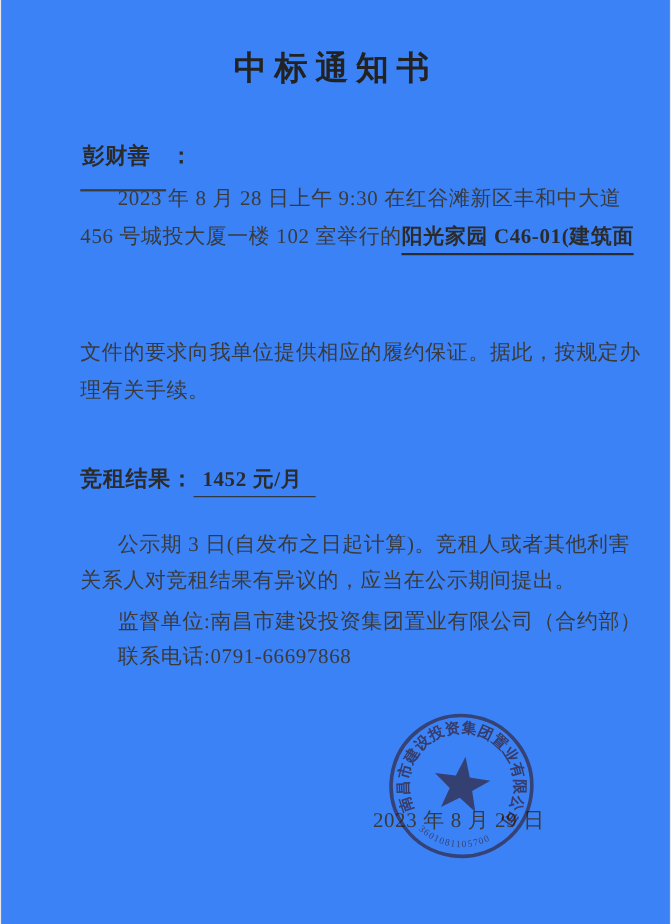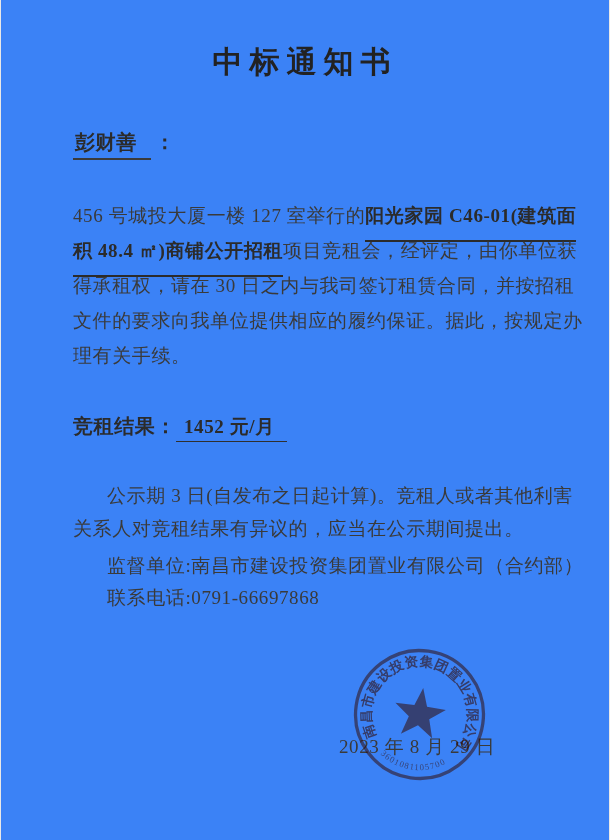--- a/index.html
+++ b/index.html
@@ -26,28 +26,28 @@
     text-align:center;
     font-size:30px;
     font-weight:bold;
     letter-spacing:7px;
     color:#222;
   }
   .bold{font-weight:bold;color:#2b2b2b;}
   .u-name{
     display:inline-block;
     border-bottom:2px solid #3a3a3a;
-    padding:0 14px 4px 2px;
+    padding:0 14px 18px 2px;
     font-weight:bold;
     font-size:20px;
     color:#2b2b2b;
   }
   .u-seg{
     border-bottom:2px solid #2b2b2b;
-    padding-bottom:14px;
+    padding-bottom:4px;
   }
   .u-val{
     display:inline-block;
     border-bottom:1.8px solid #2f2f2f;
     padding:0 12px 2px 8px;
     font-weight:bold;
     color:#2b2b2b;
   }
   .result-label{font-weight:bold;font-size:20px;color:#2b2b2b;}
   .addr-colon{font-weight:bold;font-size:20px;margin-left:4px;color:#2b2b2b;}
@@ -65,34 +65,31 @@
 <body>
 
 <div class="page">
 
   <div class="doc-title">中标通知书</div>
 
   <div class="line" style="top:130px;left:72px;">
     <span class="u-name">彭财善</span><span class="addr-colon">：</span>
   </div>
 
+  <div class="line" style="top:170px;left:106px;">2023 年 8 月 28 日上午 9:30 在红谷滩新区丰和中大道</div>
 
   <div class="line" style="top:205px;left:72px;">
-    <span>456 号城投大厦一楼 127 室举行的</span><span class="bold u-seg">阳光家园 C46-01(建筑面</span>
+    <span>456 号城投大厦一楼 102 室举行的</span><span class="bold u-seg">阳光家园 C46-01(建筑面</span>
   </div>
 
-  <div class="line" style="top:240px;left:72px;">
-    <span class="bold u-seg">积 48.4 ㎡)商铺公开招租</span><span>项目竞租会，经评定，由你单位获</span>
-  </div>
 
-  <div class="line" style="top:275px;left:72px;">得承租权，请在 30 日之内与我司签订租赁合同，并按招租</div>
   <div class="line" style="top:345px;left:72px;">理有关手续。</div>
   <div class="line" style="top:310px;left:72px;">文件的要求向我单位提供相应的履约保证。据此，按规定办</div>
 
-  <div class="line" style="top:414px;left:72px;">
+  <div class="line" style="top:424px;left:72px;">
     <span class="result-label">竞租结果：</span><span class="u-val">1452 元/月</span>
   </div>
 
   <div class="line" style="top:485px;left:106px;font-family:Liberation Serif, serif;">公示期 3 日(自发布之日起计算)。竞租人或者其他利害</div>
   <div class="line" style="top:555px;left:106px;">监督单位:南昌市建设投资集团置业有限公司（合约部）</div>
   <div class="line" style="top:518px;left:72px;">关系人对竞租结果有异议的，应当在公示期间提出。</div>
   <div class="line" style="top:587px;left:106px;">联系电话:0791-66697868</div>
 
   <div class="line" style="top:736px;left:338px;text-align:right;">2023 年 8 月 29 日</div>
 

